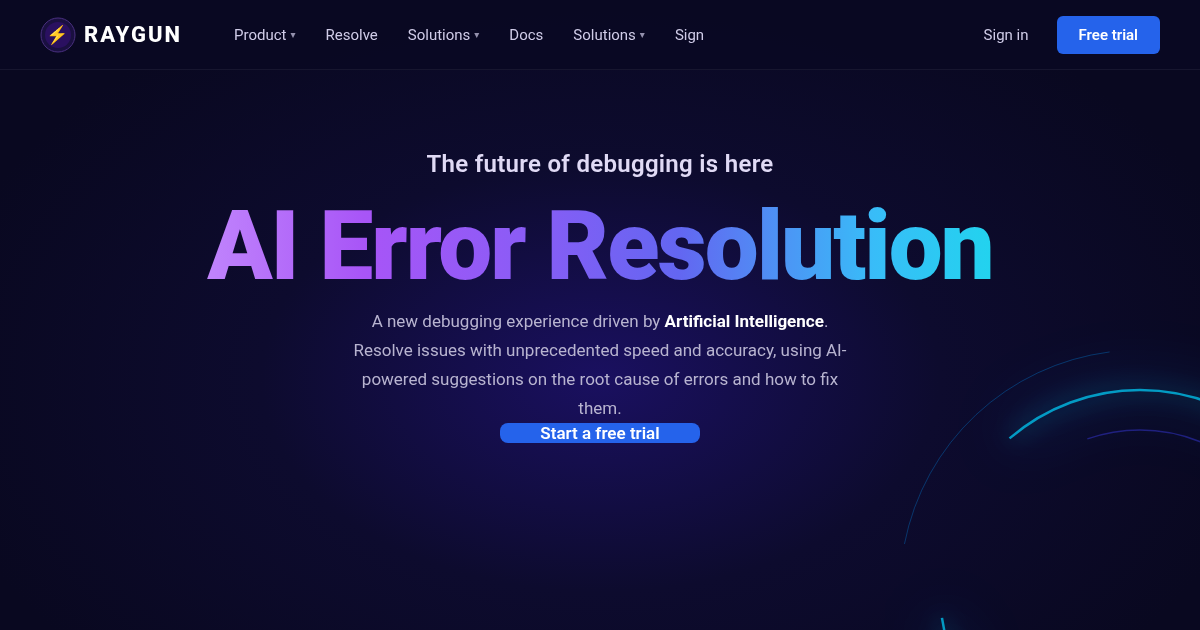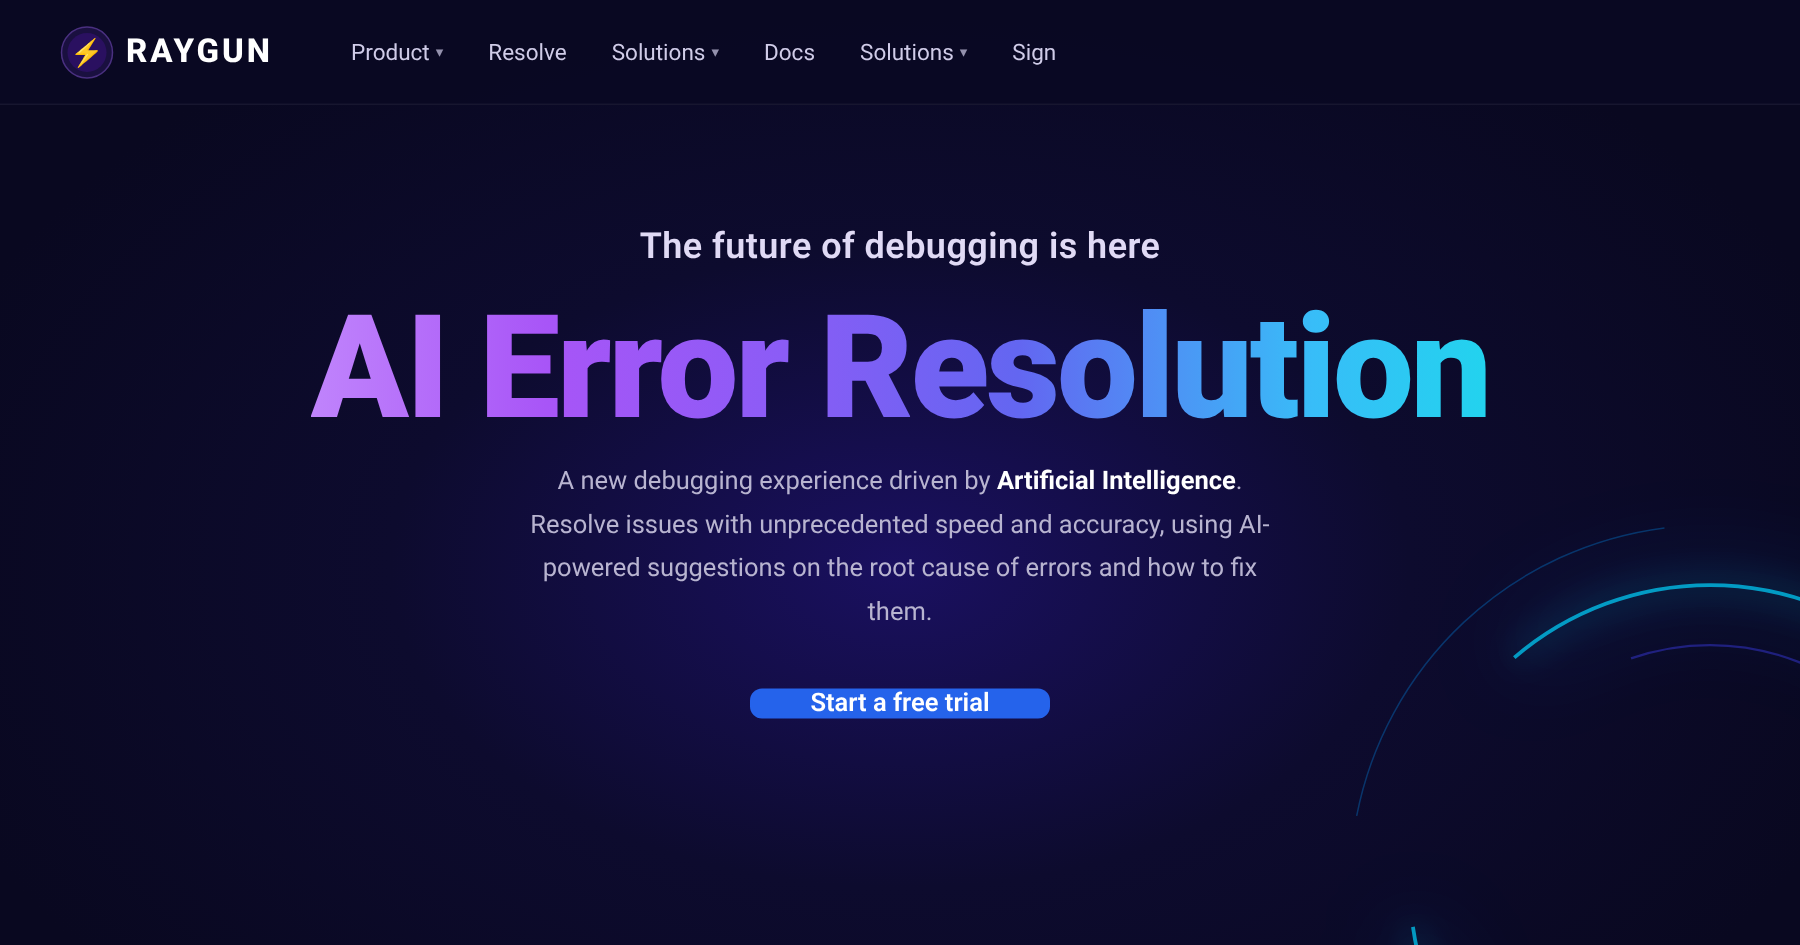--- a/index.html
+++ b/index.html
@@ -148,21 +148,20 @@
       -webkit-text-fill-color: transparent;
       background-clip: text;
       letter-spacing: -2px;
     }
 
     .hero-description {
       font-size: 17px;
       color: #b8b4d0;
       line-height: 1.7;
       max-width: 520px;
-      margin-bottom: 36px;
     }
 
     .hero-description strong {
       color: white;
       font-weight: 700;
     }
 
     .cta-btn {
       background: #2563eb;
       color: white;
@@ -223,20 +222,24 @@
     <a class="nav-link" href="#">
       <span>Solutions</span>
       <span class="chevron">▾</span>
     </a>
 
     <a class="nav-link" href="#">
       <span>Sign</span>
     </a>
   </div>
 
+  <div class="nav-right">
+    <a class="sign-in-btn" href="#">Sign in</a>
+    <a class="free-trial-btn" href="#">Free trial</a>
+  </div>
 </nav>
 
 <section class="hero">
   <p class="hero-subtitle">The future of debugging is here</p>
 
   <h1 class="hero-title">AI Error Resolution</h1>
 
   <p class="hero-description">
     <span>A new debugging experience driven by </span><strong>Artificial Intelligence</strong><span>. Resolve issues with unprecedented speed and accuracy, using AI-powered suggestions on the root cause of errors and how to fix them.</span>
   </p>

